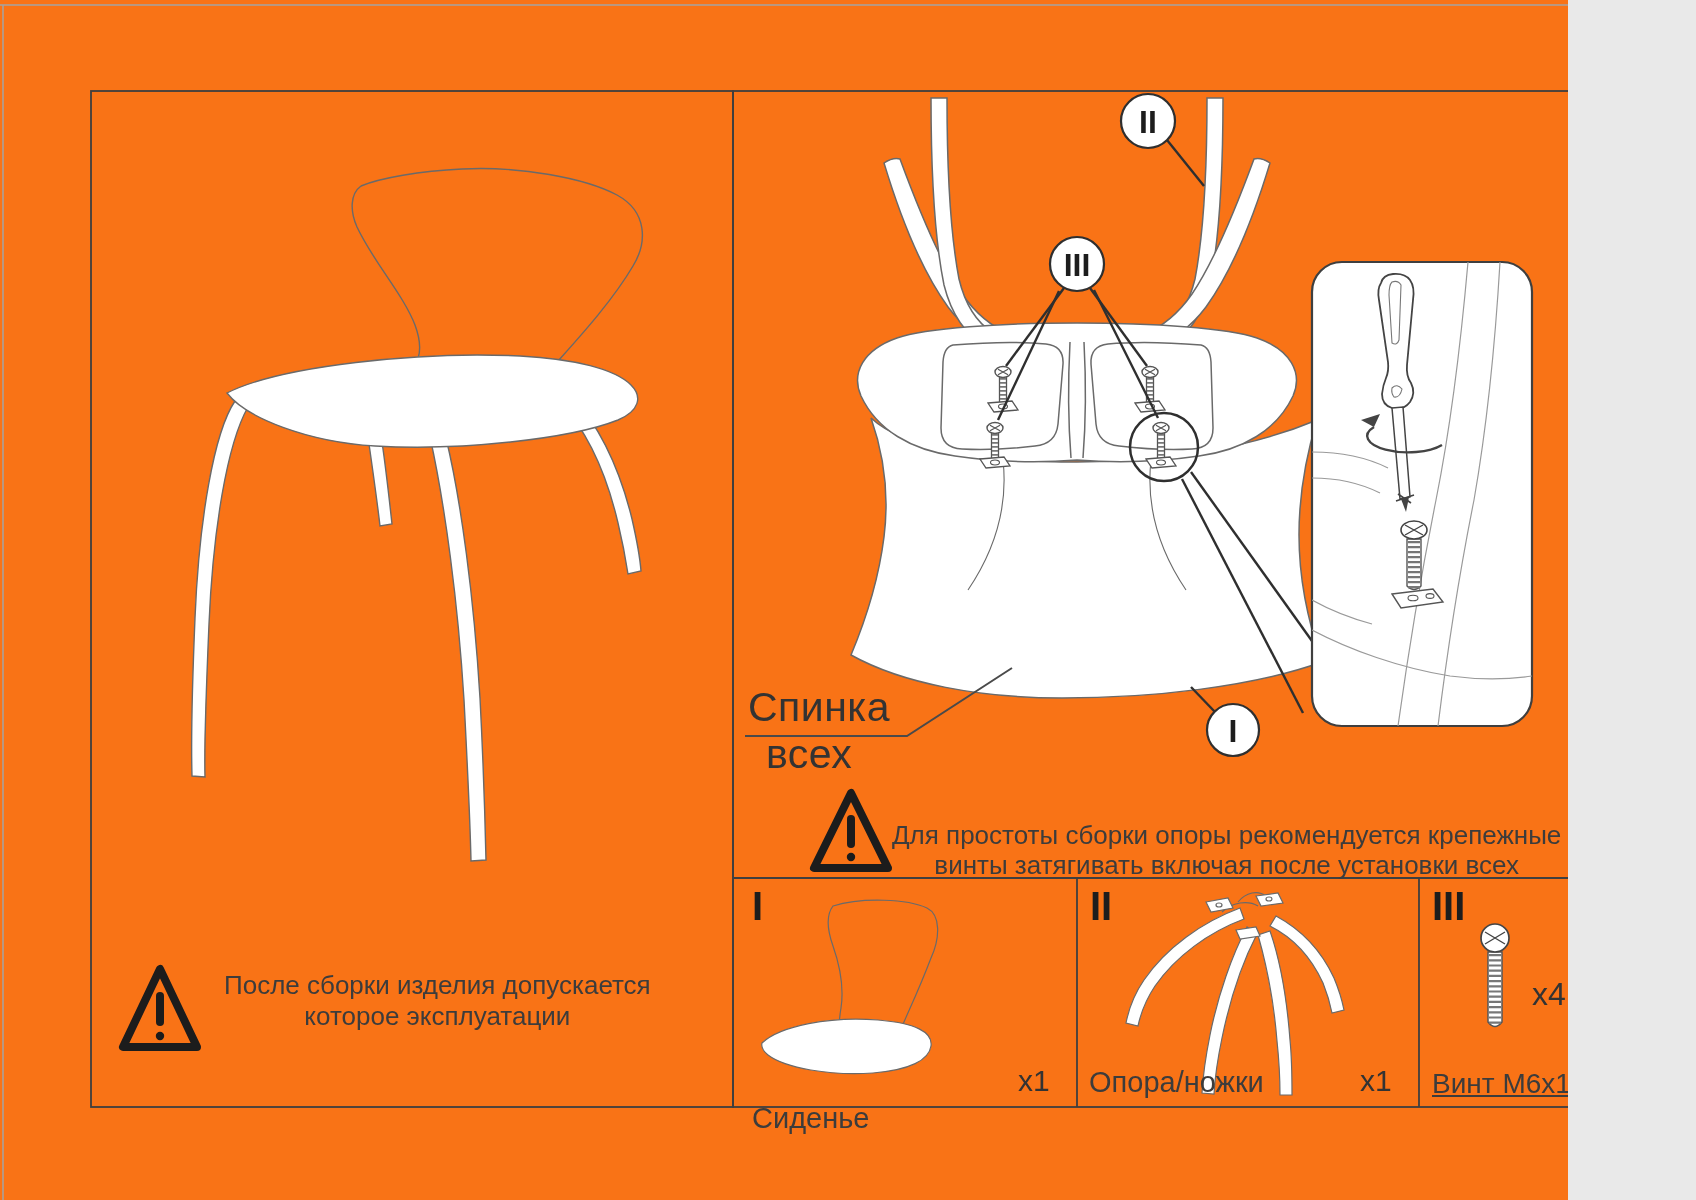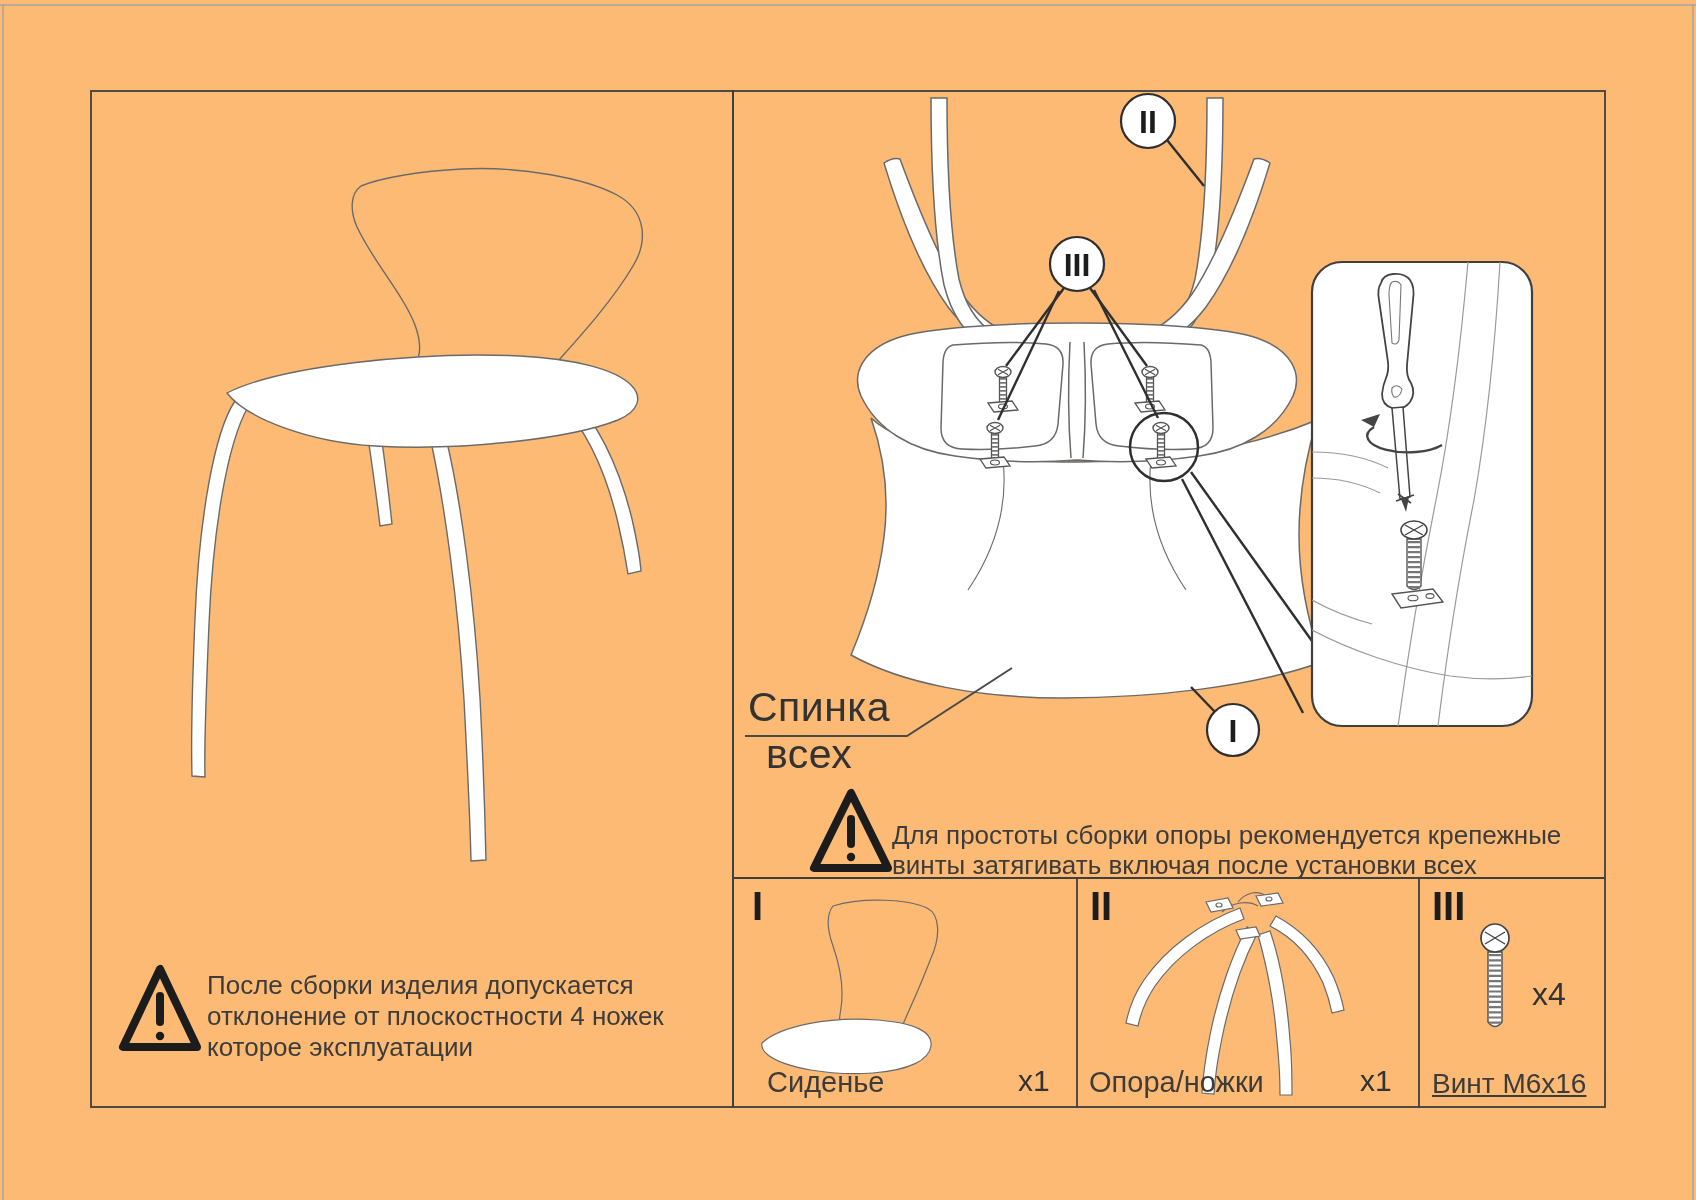--- a/index.html
+++ b/index.html
@@ -1,18 +1,18 @@
 <!DOCTYPE html>
 <html><head>
 <meta charset="utf-8">
 <style>
   html,body{margin:0;padding:0;background:#e9e9e9;}
   .page{
-    position:relative;width:1696px;height:1200px;background:#fdba74;
-    font-family:"Liberation Sans", sans-serif;color:#3e3e3e;overflow:hidden;
+    position:relative;width:1568px;height:1200px;background:#f97316;
+    font-family:"Liberation Sans", sans-serif;color:#3e3e3e;overflow:hidden;text-align:center;
   }
   svg.art{position:absolute;left:0;top:0;}
   .txt{position:absolute;white-space:nowrap;}
   .warn-line{font-size:26px;line-height:31px;color:#3c3c3c;}
   .warn-line-r{font-size:26px;line-height:30px;color:#3c3c3c;}
   .part-label{font-size:29px;color:#3c3c3c;}
   .qty{font-size:30px;color:#333;}
   .back-label{font-size:41px;letter-spacing:0.5px;color:#333;}
   .svgtext{font-family:"Liberation Sans", sans-serif;font-weight:bold;fill:#1d1d1d;}
 </style>
@@ -181,34 +181,33 @@
     </g>
 
     <g>
       <path d="M 1488,952 L 1502,952 L 1502,1022 Q 1495,1031 1488,1022 Z" fill="#fff" stroke="#555" stroke-width="1.5"></path>
       <line x1="1495" y1="954" x2="1495" y2="1026" stroke="#777" stroke-width="12" stroke-dasharray="2.2 3"></line>
       <circle cx="1495" cy="938" r="14" fill="#fff" stroke="#444" stroke-width="1.7"></circle>
       <path d="M 1485,932 L 1505,944 M 1505,932 L 1485,944" stroke="#444" stroke-width="1.4" fill="none"></path>
     </g>
   </svg>
 
-  <div class="txt" style="left:207px;top:970px;">
+  <div class="txt" style="left:224px;top:970px;">
     <div class="warn-line">После сборки изделия допускается</div>
-    <div class="warn-line">отклонение от плоскостности 4 ножек</div>
     <div class="warn-line">которое эксплуатации</div>
   </div>
 
   <div class="txt back-label" style="left:748px;top:684px;">Спинка</div>
   <div class="txt back-label" style="left:766px;top:731px;">всех</div>
 
   <div class="txt" style="left:892px;top:820px;">
     <div class="warn-line-r">Для простоты сборки опоры рекомендуется крепежные</div>
     <div class="warn-line-r">винты затягивать включая после установки всех</div>
   </div>
 
-  <div class="txt part-label" style="left:752px;top:1066px;margin-left:15px;">Сиденье</div>
+  <div class="txt part-label" style="left:752px;top:1102px;">Сиденье</div>
   <div class="txt qty" style="left:1018px;top:1064px;">x1</div>
   <div class="txt part-label" style="left:1089px;top:1066px;">Опора/ножки</div>
   <div class="txt qty" style="left:1360px;top:1064px;">x1</div>
   <div class="txt part-label" style="left:1432px;top:1068px;font-size:28px;text-decoration:underline;">Винт M6x16</div>
   <div class="txt qty" style="left:1532px;top:976px;font-size:32px;">x4</div>
 
 </div>
 
 </body></html>

